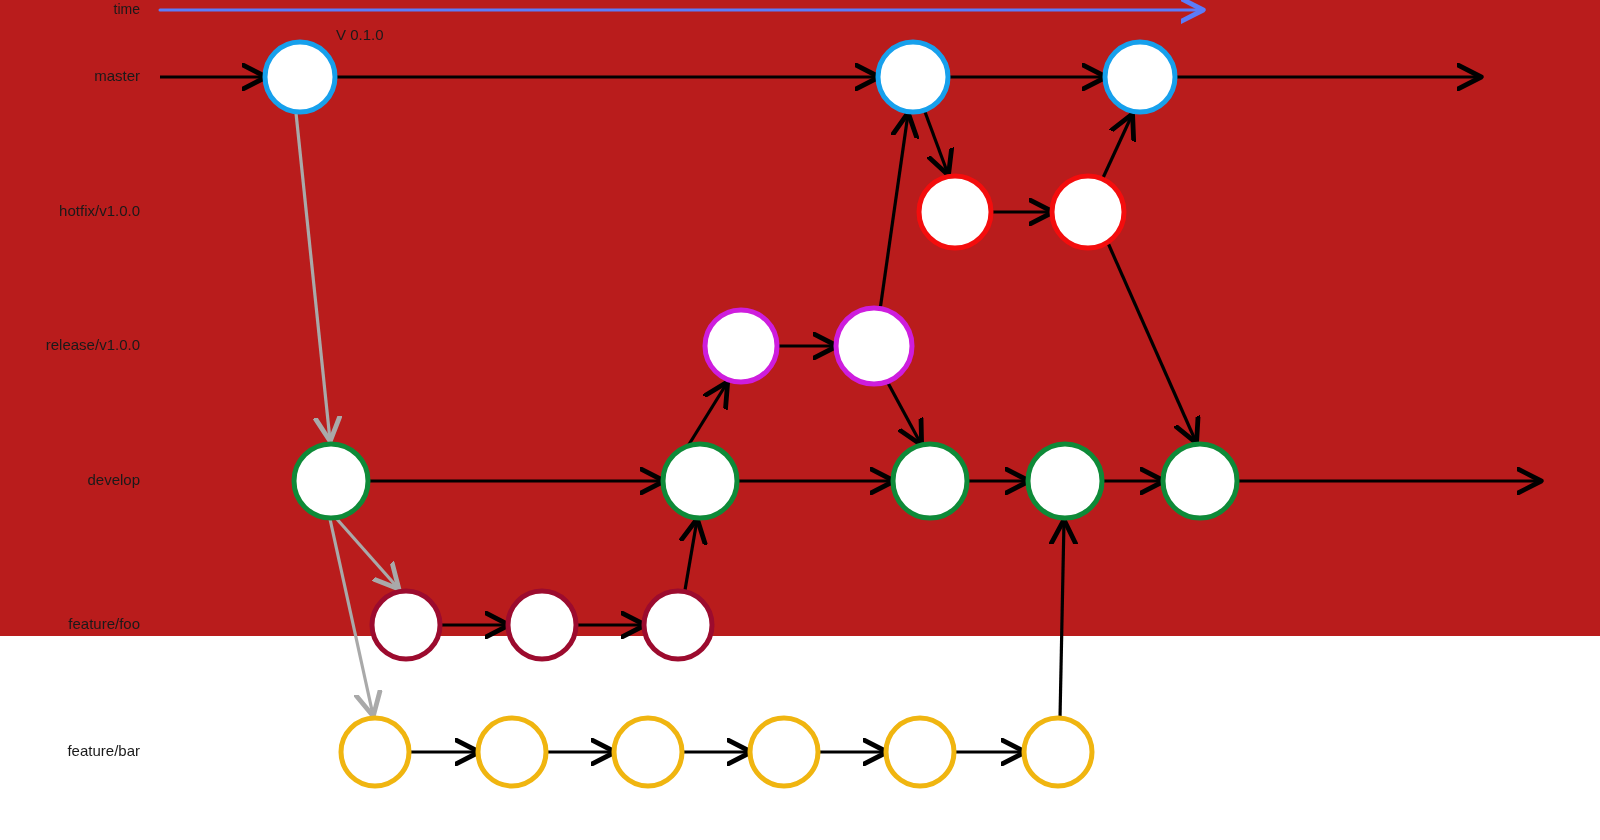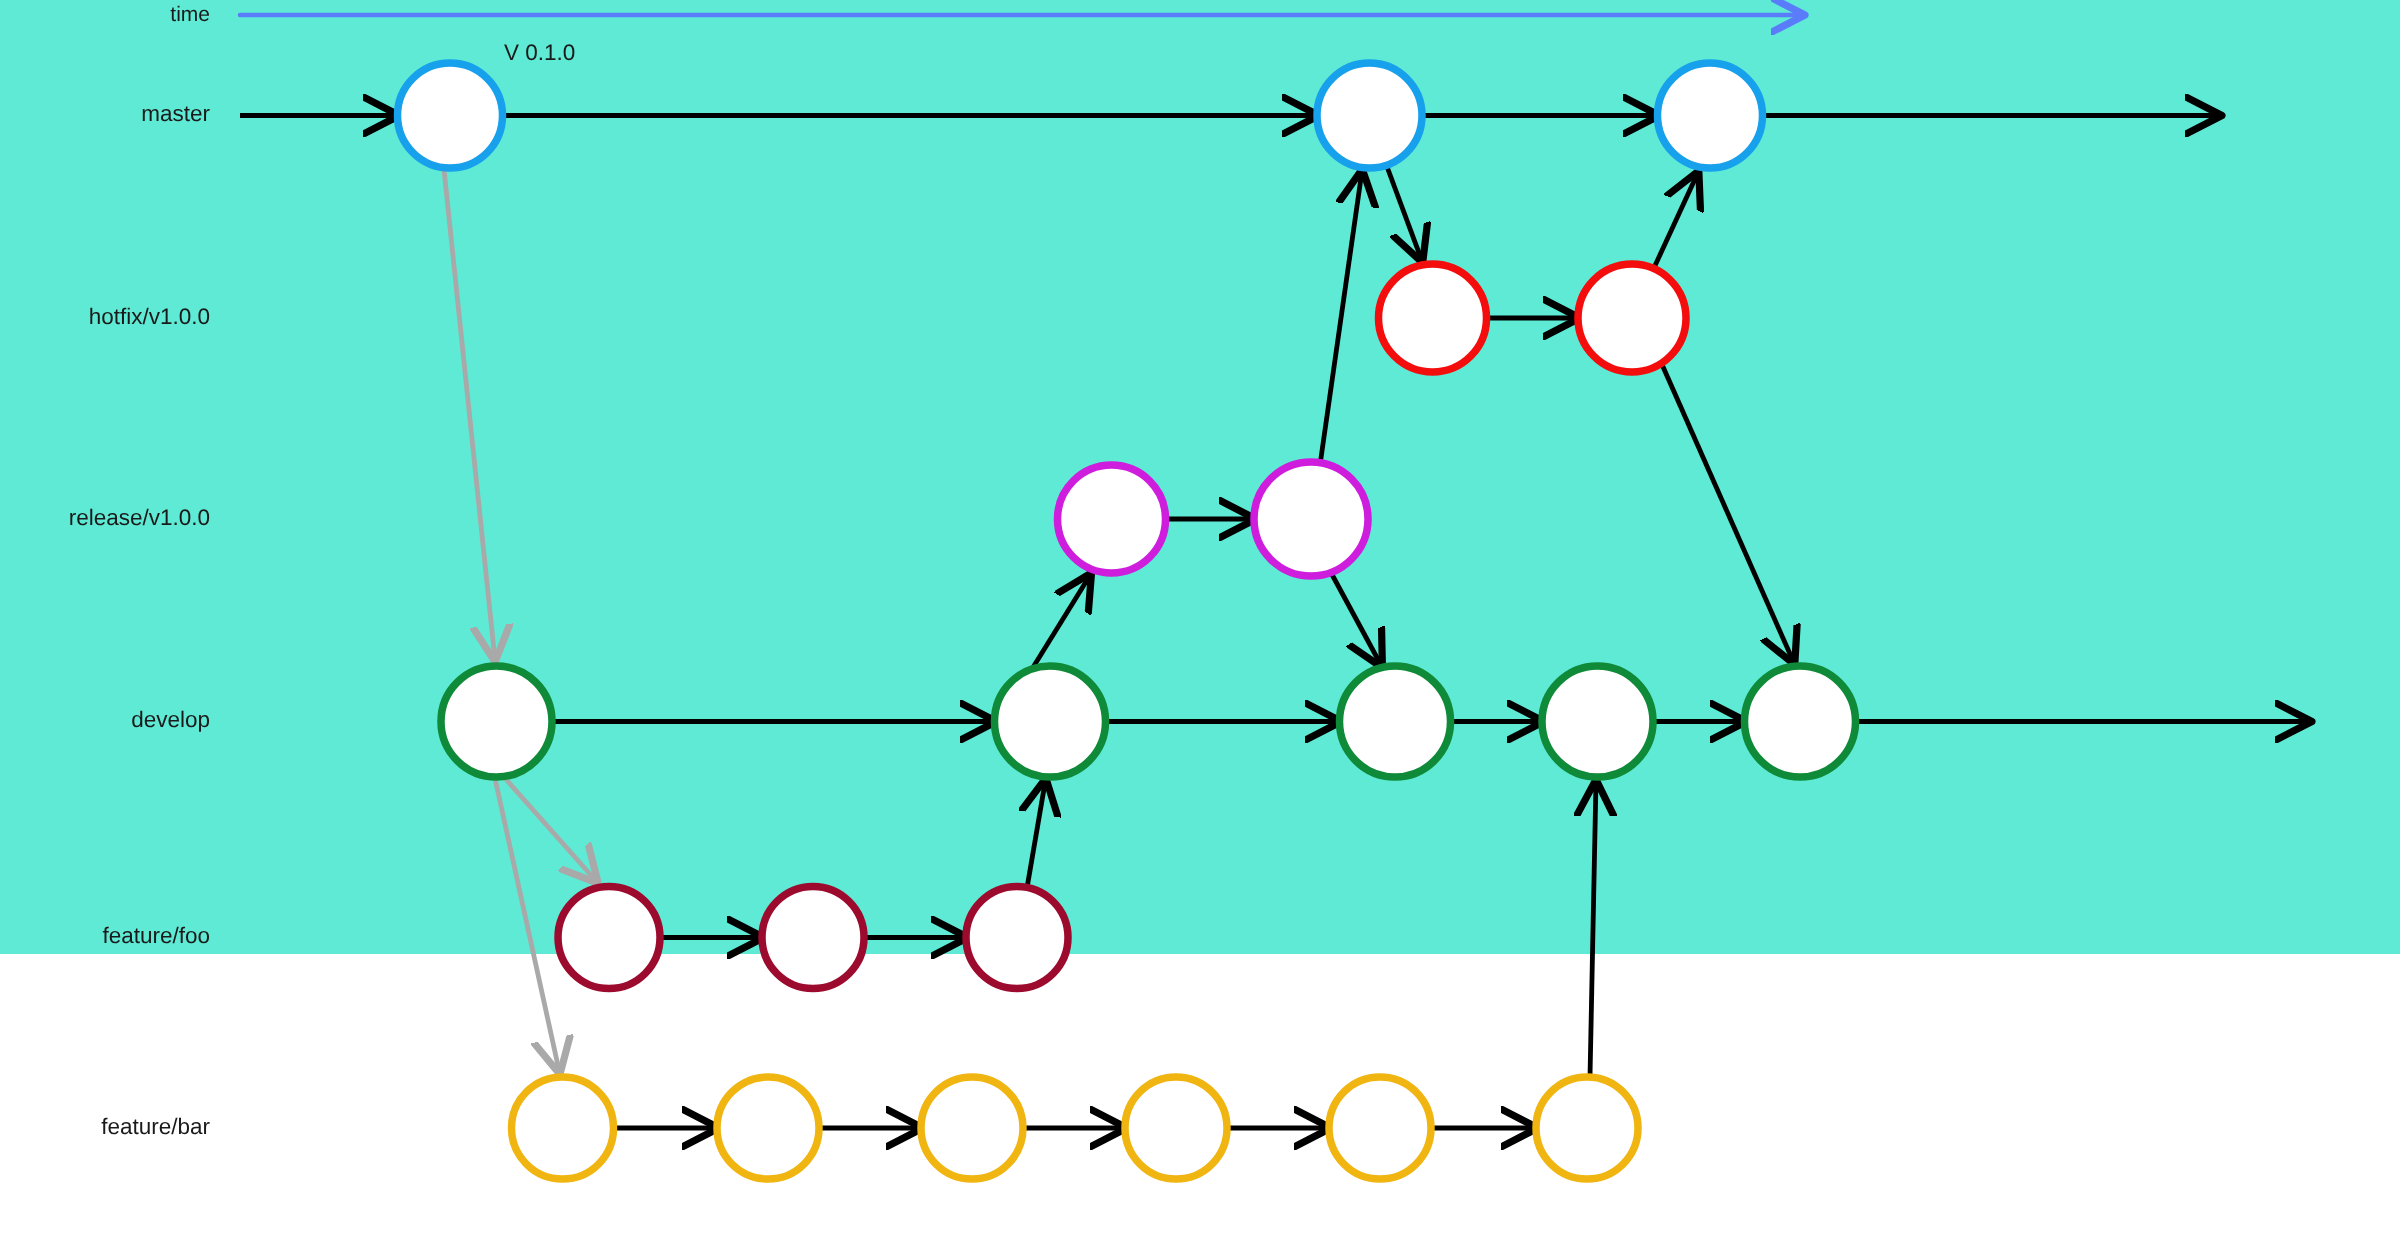--- a/index.html
+++ b/index.html
@@ -10,21 +10,21 @@
   body {
     width: 1600px;
     height: 840px;
     overflow: hidden;
     font-family: "Liberation Sans", sans-serif;
   }
   #diagram-root {
     position: relative;
     width: 1600px;
     height: 636px;
-    background: #5eead4;
+    background: #b91c1c;
   }
   svg#git-flow-svg {
     display: block;
     width: 1600px;
     height: 840px;
   }
   text.branch-label {
     font-family: "Liberation Sans", sans-serif;
     font-size: 15px;
     fill: #1a1a1a;

